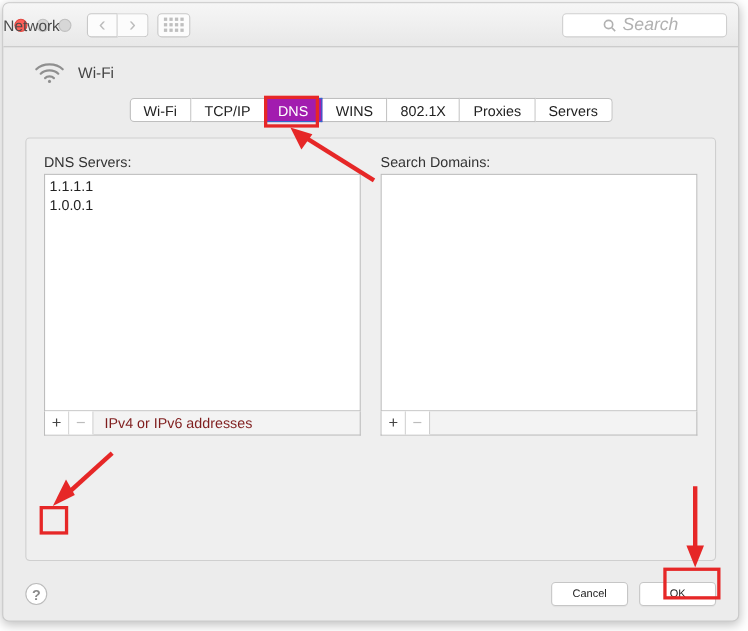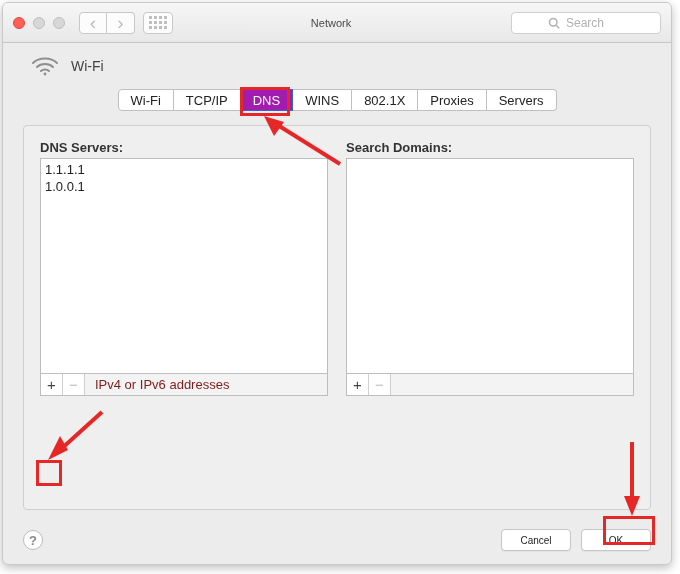--- a/index.html
+++ b/index.html
@@ -41,33 +41,33 @@
   .segbtn:first-child { border-radius:4px 0 0 4px; }
   .segbtn:last-child { border-radius:0 4px 4px 0; border-left:none; }
   .appsbtn {
     width:30px; height:22px; margin-left:8px;
     background:#fcfcfc; border:1px solid #c8c8c8; border-radius:4px;
     display:grid; grid-template-columns:repeat(4,3px); grid-template-rows:repeat(3,3px);
     gap:2px; align-content:center; justify-content:center;
   }
   .appsbtn i { width:3px; height:3px; background:#bfbfbf; }
   .wtitle {
-    position:absolute; left:0; right:12px; text-align:center;
-    font-size:11px; color:#4a4a4a;
+    position:absolute; left:0; right:12px; 
+    font-size:14px; color:#4a4a4a;
   }
   .searchwrap {
     margin-left:auto; margin-right:10px;
     width:150px; height:22px;
     background:#fff; border:1px solid #cfcfcf; border-radius:4px;
     display:flex; align-items:center; justify-content:center; gap:4px;
     color:#b1b1b1;
   }
   .searchwrap svg { width:12px; height:12px; stroke:#b1b1b1; }
   .searchwrap input {
-    border:none; outline:none; width:60px; font-size:12px; color:#7f1d1d; background:transparent;
+    border:none; outline:none; width:60px; font-size:16px; color:#7f1d1d; background:transparent;font-style:italic;
   }
   .searchwrap input::placeholder { color:#b1b1b1; }
 
   
   .conn-head {
     display:flex; align-items:center; gap:12px;
     padding:12px 20px 4px 28px;
   }
   .wifi-icon { width:28px; height:22px; }
   .wifi-icon path { stroke:#8f8f8f; stroke-width:2; fill:none; stroke-linecap:round; }
@@ -92,21 +92,21 @@
 
   
   .panel {
     margin:14px 20px 10px 20px;
     flex:1; border:1px solid #cfcfcf; border-radius:4px;
     background:#efefef; padding:14px 16px 14px 16px;
     position:relative;
   }
   .cols { display:flex; gap:18px; }
   .col { flex:1; display:flex; flex-direction:column; }
-  .col-label { font-size:13px; color:#333; margin-bottom:3px;font-weight:bold; }
+  .col-label { font-size:13px; color:#333; margin-bottom:3px; }
   .listarea {
     height:216px; background:#fff; border:1px solid #bdbdbd;
     font-size:13px; padding:2px 4px;
     overflow:hidden;
   }
   .listarea .row { height:17px; line-height:17px; }
   .listfoot {
     height:22px; background:#f3f3f3; border:1px solid #bdbdbd; border-top:none;
     display:flex; align-items:center;
   }

